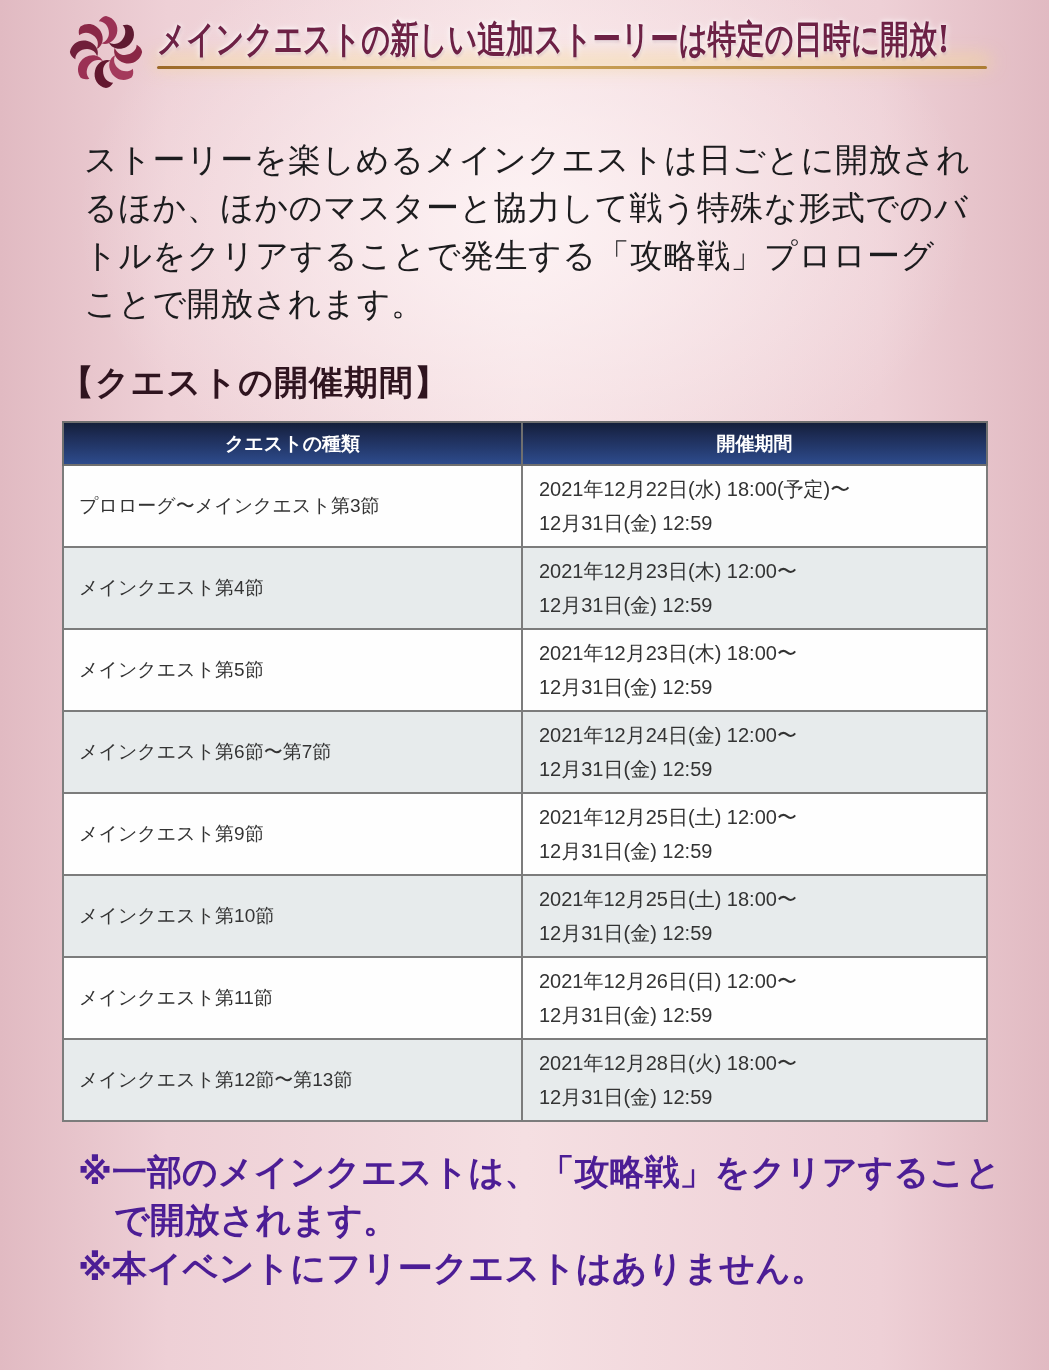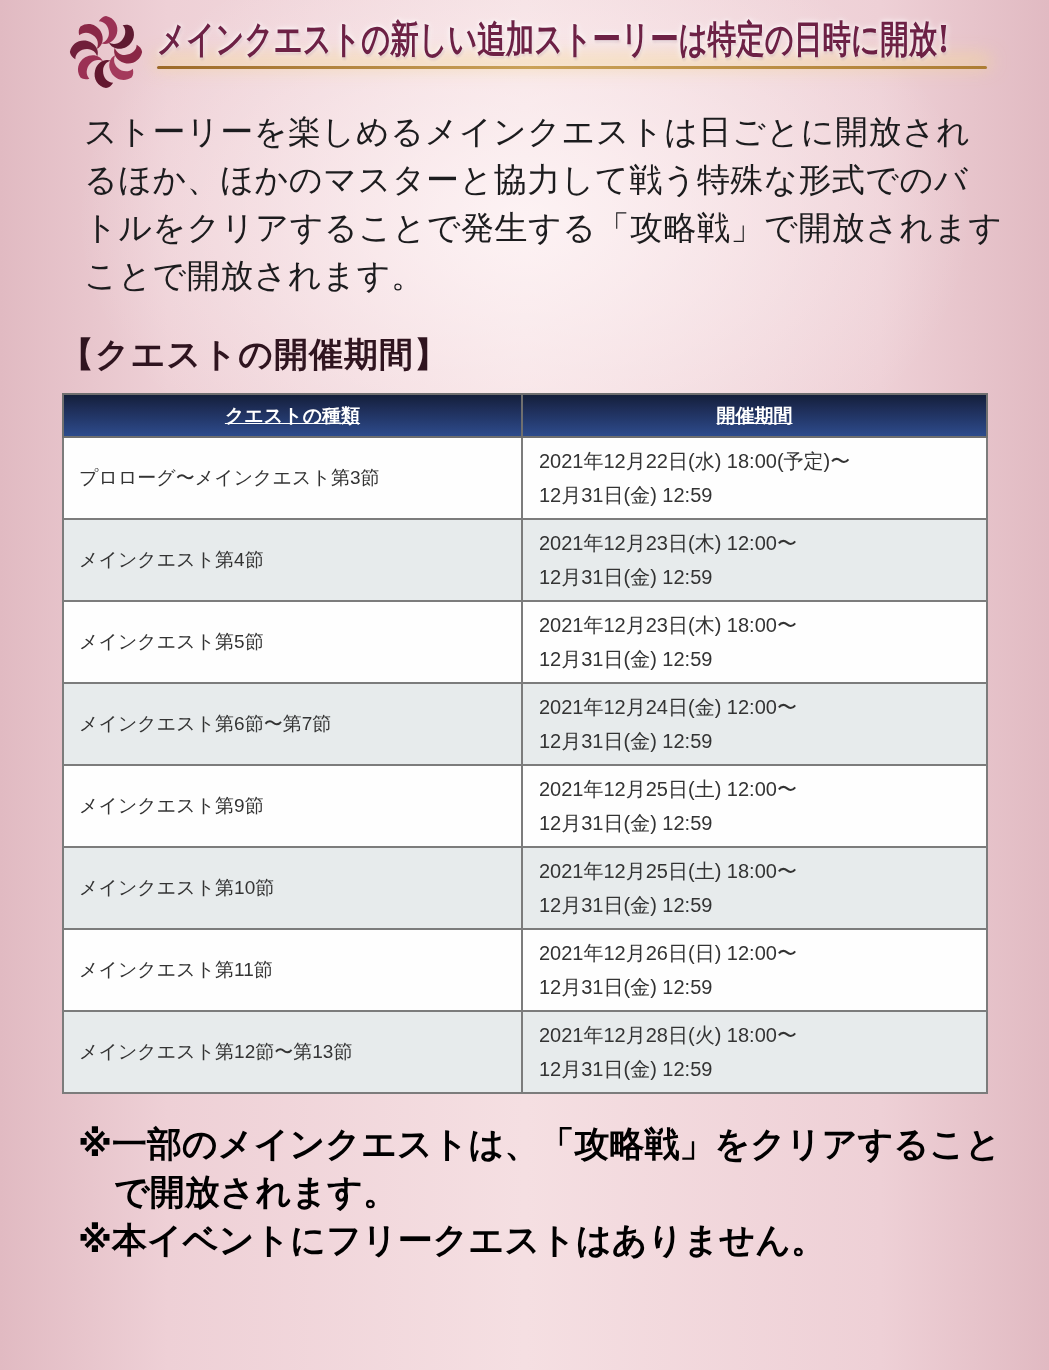--- a/index.html
+++ b/index.html
@@ -32,54 +32,53 @@
     text-shadow:0 0 4px rgba(255,255,255,0.95), 0 0 9px rgba(255,255,255,0.85), 1px 2px 3px rgba(90,20,50,0.25);
   }
   .header-rule {
     margin:4px 0 0 157px;
     width:830px; height:3px; border-radius:2px;
     background:linear-gradient(90deg,#9c6a28,#caa258 45%,#ad7d33);
     box-shadow:0 -6px 18px 4px rgba(243,216,152,0.8);
   }
 
   
-  .intro { margin:8px 60px 0 84px; font-size:33px; line-height:48px; color:#1c1c1e; letter-spacing:0.5px; }
+  .intro { margin:36px 60px 0 84px; font-size:33px; line-height:48px; color:#1c1c1e; letter-spacing:0.5px; }
   .intro div { white-space:nowrap; }
 
   
   .section-title { margin:32px 4px 0 60px; font-size:34px; font-weight:bold; color:#2f141f; letter-spacing:1px; }
 
   
   table.schedule {
     margin:15px 0 0 62px;
     width:926px;
     border-collapse:collapse;
     background:#ffffff;
   }
   table.schedule th {
     height:43px;
     background:linear-gradient(180deg,#141f3a 0%,#1d2c55 30%,#2d4b8c 100%);
     color:#ffffff; font-size:19px; font-weight:bold;
     border:2px solid #6f6f6f;
     text-align:center;
-    text-decoration:underline;
   }
   table.schedule td {
     border:2px solid #7c7c7c;
     height:82px;
     color:#333333;
     vertical-align:middle;
   }
   td.quest { width:459px; padding-left:15px; font-size:19px; }
   td.period { padding-left:16px; font-size:20px; line-height:34px; }
   tbody tr:nth-child(even) td { background:#e7ebec; }
   tbody tr:nth-child(odd) td { background:#fefefe; }
 
   
-  .notes { margin:26px 50px 0 78px; font-size:35px; font-weight:bold; color:#000000; line-height:48px; }
+  .notes { margin:26px 50px 0 78px; font-size:35px; font-weight:bold; color:#4c1d95; line-height:48px; }
   .notes div { white-space:nowrap; }
   .notes .indent { padding-left:36px; }
 </style>
 </head>
 <body>
 
 <div class="page">
 
   <div class="header">
     <svg class="header-icon" viewBox="0 0 100 100">
@@ -94,21 +93,21 @@
         <path d="M50 7 C60 9 65.5 18.5 63 28 C60.5 37.5 51.5 42.5 44.5 39.5 C49 38.5 53.5 34 53.5 27.5 C53.5 19.5 48 13.5 41.5 13.5 C43.5 9.8 46.5 7.5 50 7 Z" fill="#8a2746" transform="rotate(315 50 50)"></path>
       </g>
     </svg>
     <div class="header-title">メインクエストの新しい追加ストーリーは特定の日時に開放!</div>
     <div class="header-rule"></div>
   </div>
 
   <div class="intro">
     <div>ストーリーを楽しめるメインクエストは日ごとに開放され</div>
     <div>るほか、ほかのマスターと協力して戦う特殊な形式でのバ</div>
-    <div>トルをクリアすることで発生する「攻略戦」で開放されます</div>
+    <div>トルをクリアすることで発生する「攻略戦」プロローグ</div>
     <div>ことで開放されます。</div>
   </div>
 
   <div class="section-title">【クエストの開催期間】</div>
 
   <table class="schedule">
     <thead>
       <tr>
         <th>クエストの種類</th>
         <th>開催期間</th>

